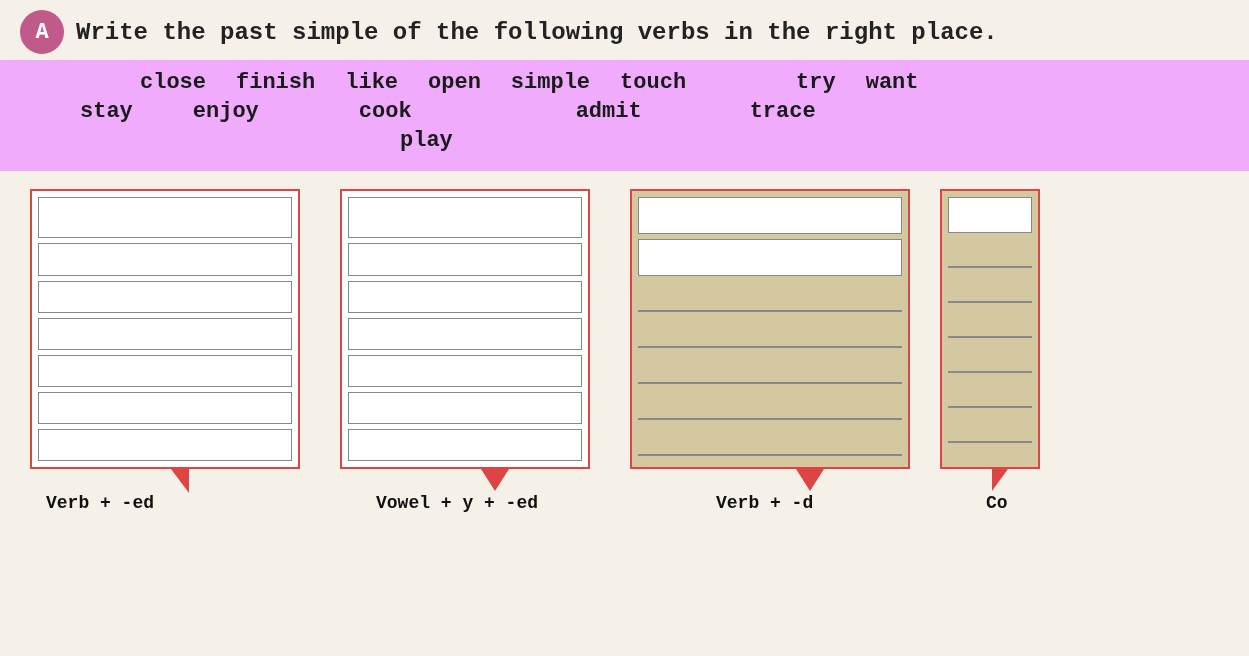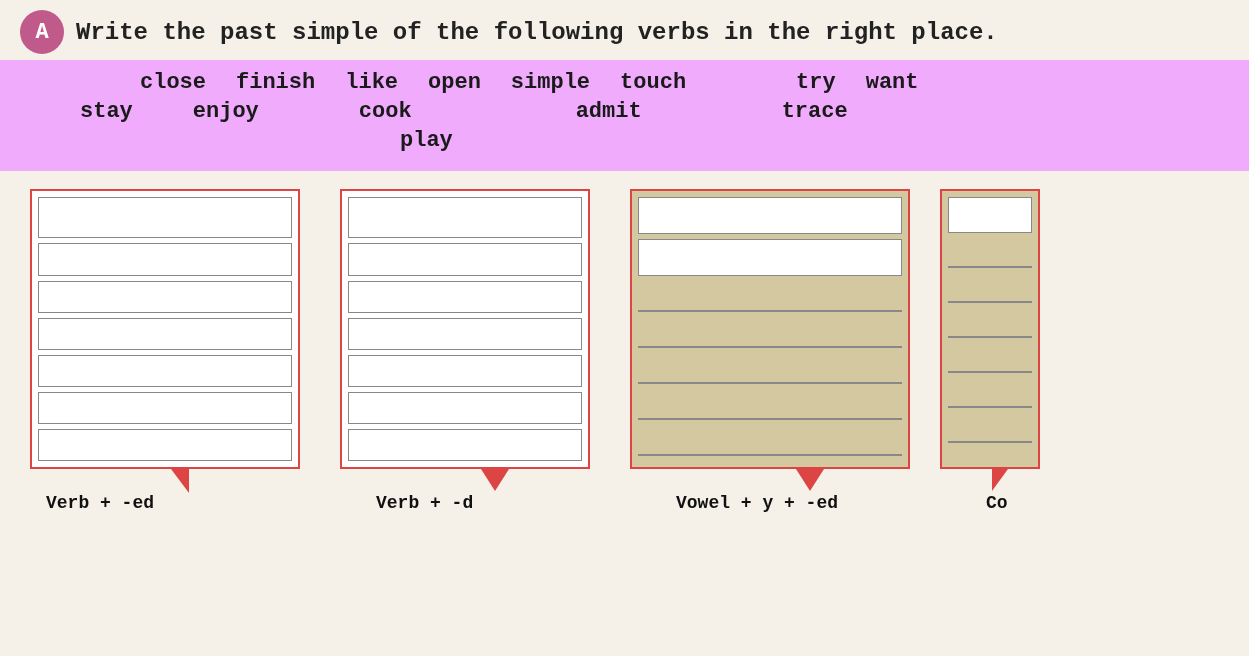--- a/index.html
+++ b/index.html
@@ -297,21 +297,21 @@
       <span class="word">touch</span>
       <span class="word" style="margin-left:80px;">try</span>
       <span class="word">want</span>
     </div>
 
     <div class="word-bank-row word-bank-row-2">
       <span class="word">stay</span>
       <span class="word">enjoy</span>
       <span class="word" style="margin-left:40px;">cook</span>
       <span class="word" style="margin-left:104px;">admit</span>
-      <span class="word" style="margin-left:80px;font-family:Liberation Mono, monospace;">trace</span>
+      <span class="word" style="margin-left:48px;font-family:Liberation Mono, monospace;">trace</span>
     </div>
 
     <div class="word-bank-row word-bank-row-3">
       <span class="word">play</span>
     </div>
   </div>
 
   <div class="boxes-area">
 
     <div class="speech-box-container">
@@ -371,18 +371,18 @@
           <div class="box4-line"></div>
         </div>
       </div>
       <div class="tail-box4"></div>
     </div>
 
   </div>
 
   <div class="labels-row">
     <div class="label-item label-1">Verb + -ed</div>
+    <div class="label-item label-3">Vowel + y + -ed</div>
     <div class="label-item label-2">Verb + -d</div>
-    <div class="label-item label-3">Vowel + y + -ed</div>
     <div class="label-item label-4">Co</div>
   </div>
 
 </div>
 
 </body></html>

